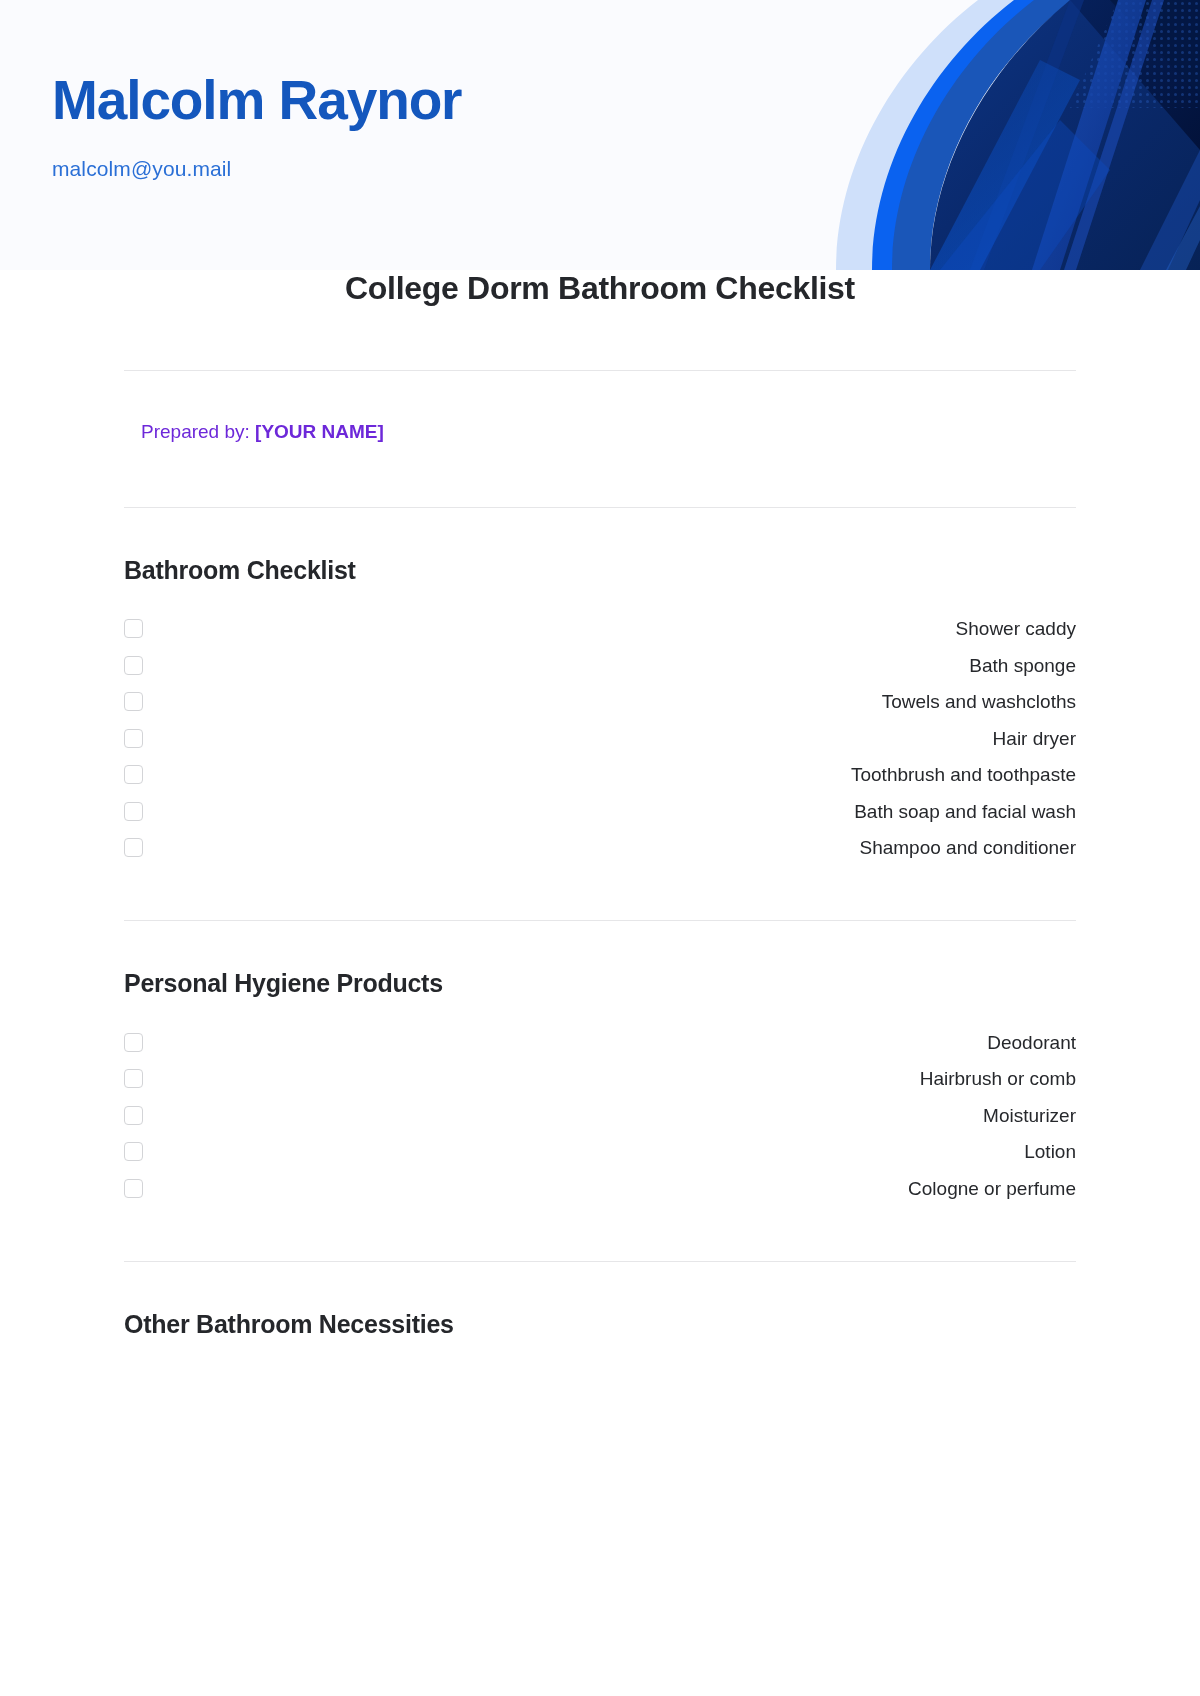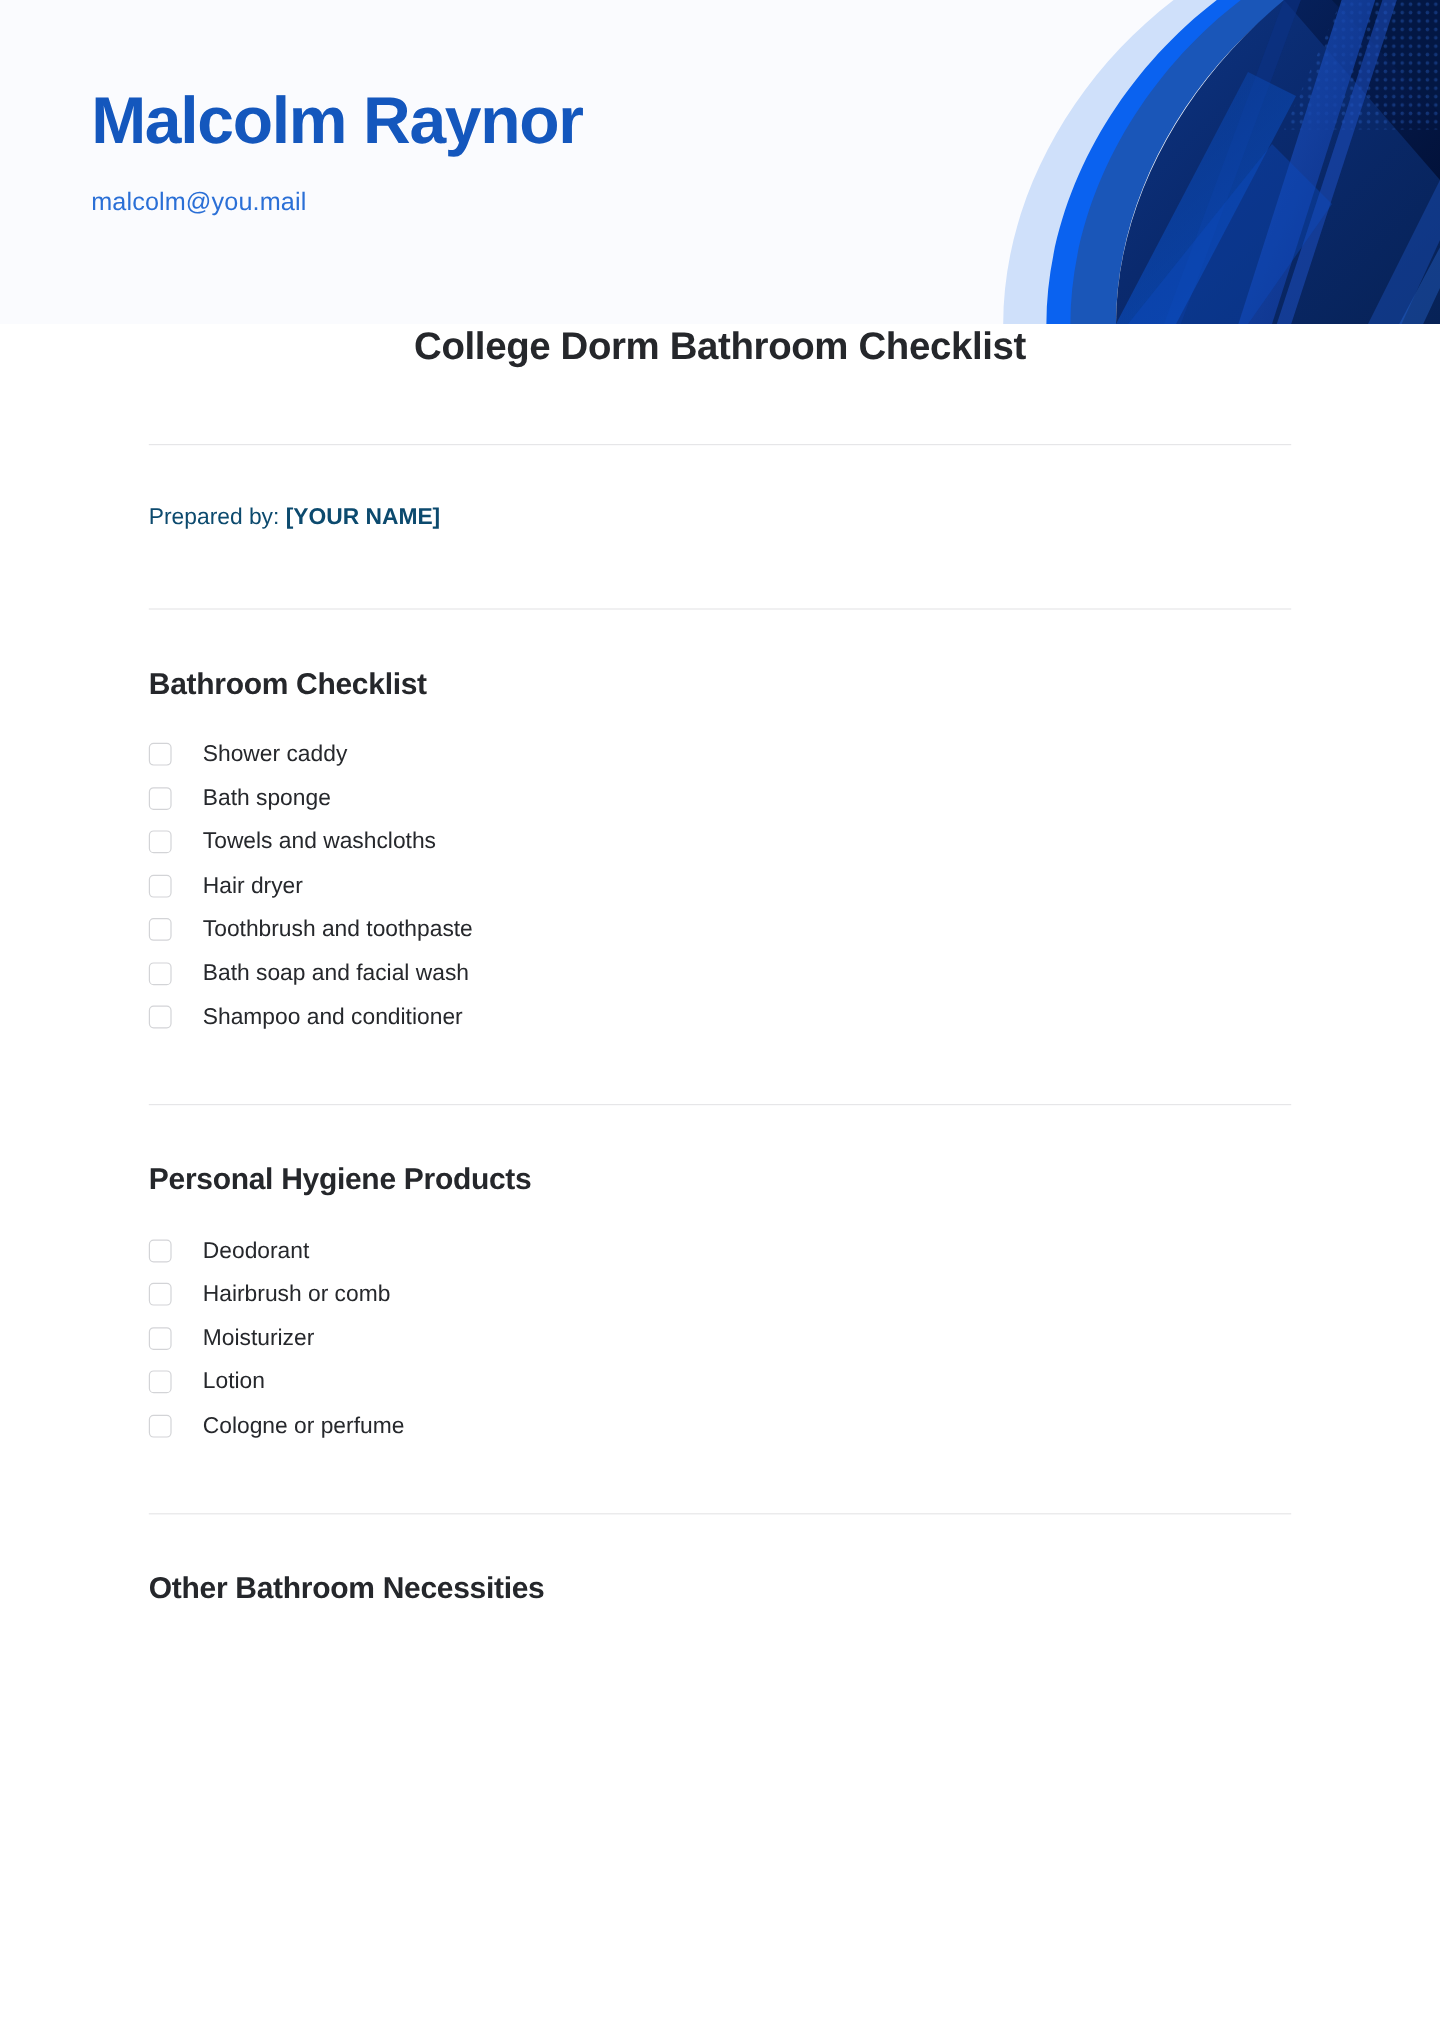--- a/index.html
+++ b/index.html
@@ -24,21 +24,21 @@
   .header {
     position: relative;
     width: 1200px;
     height: 270px;
     background: #fafbfe;
     overflow: hidden;
   }
 
   .header-text {
     position: absolute;
-    left: 76px;
+    left: 52px;
     top: 72px;
     z-index: 5;
   }
 
   .brand-name {
     font-size: 55px;
     font-weight: bold;
     color: #1457bd;
     letter-spacing: -1.1px;
     line-height: 1.05;
@@ -84,42 +84,44 @@
   }
 
   .rule-title   { margin-top: 63px; }
   .rule-meta    { margin-top: 62px; }
   .rule-section { margin-top: 54px; }
 
   .meta-block { margin-top: 48px; }
 
   .meta-line {
     font-size: 19px;
-    color: #0c4a6e;
+    color: #6d28d9;
     line-height: 1.35;
+    margin-left: 17px;
   }
   .meta-line + .meta-line { margin-top: 23px; }
   .meta-line .meta-value { font-weight: bold; }
 
   .section { margin-top: 48px; }
 
   .section-heading {
     font-size: 25px;
     font-weight: bold;
     color: #25272b;
     letter-spacing: -0.25px;
     margin-bottom: 26px;
   }
 
   .check-list { list-style: none; }
 
   .check-item {
     display: flex;
     align-items: center;
     height: 36.5px;
+    justify-content: space-between;
   }
 
   .checkbox {
     flex: 0 0 auto;
     width: 19px;
     height: 19px;
     border: 1.6px solid #d3d4d7;
     border-radius: 4px;
     background: #ffffff;
   }

